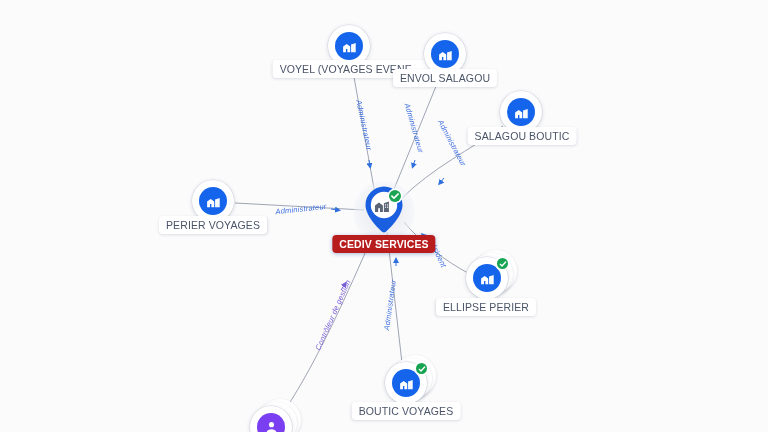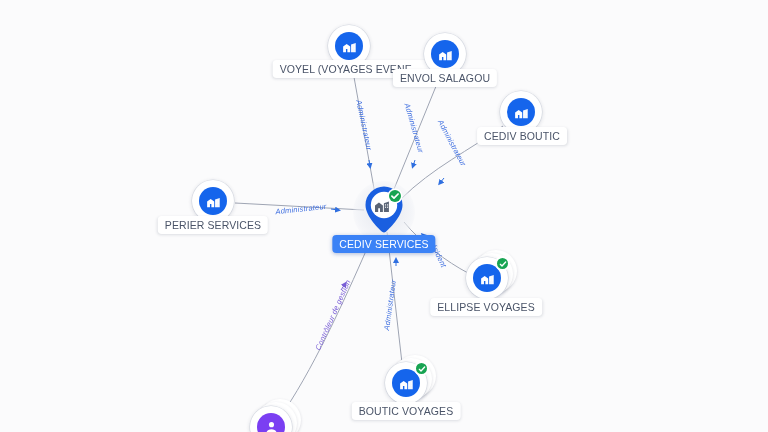--- a/index.html
+++ b/index.html
@@ -42,21 +42,21 @@
   
   .node-label{
     position:absolute;transform:translate(-50%,0);
     white-space:nowrap;
     background:#ffffff;color:#4a5468;
     font-size:10.5px;letter-spacing:.1px;
     padding:3px 7px;border-radius:4px;
     box-shadow:0 1px 3px rgba(30,40,70,.14);
   }
   .node-label.root{
-    background:#3b82f6;color:#ffffff;font-weight:400;
+    background:#b91c1c;color:#ffffff;font-weight:700;
     box-shadow:0 1px 4px rgba(20,60,150,.35);
   }
 
   
   .halo{
     position:absolute;transform:translate(-50%,-50%);
     width:62px;height:62px;border-radius:50%;
     background:radial-gradient(circle,rgba(225,228,236,.85) 0%,rgba(238,240,245,.55) 62%,rgba(250,250,252,0) 78%);
   }
   .pin{position:absolute;transform:translate(-50%,-50%);width:40px;height:50px;}
@@ -152,37 +152,37 @@
             <path d="M3 20v-8l5-3.6L13 12v8h-4v-4.6H7V20z"></path>
             <path d="M14.2 20V9.2l6.6-2.2V20z" opacity=".95"></path>
             <rect x="15.6" y="10.6" width="1.5" height="1.5"></rect>
             <rect x="18.3" y="10.6" width="1.5" height="1.5"></rect>
             <rect x="15.6" y="13.6" width="1.5" height="1.5"></rect>
             <rect x="18.3" y="13.6" width="1.5" height="1.5"></rect>
           </svg>
       </div>
     </div>
   </div>
-  <div class="node-label" style="left:522px;top:127px;">CEDIV BOUTIC</div>
+  <div class="node-label" style="left:522px;top:127px;">SALAGOU BOUTIC</div>
 
   <div class="node" style="left:213px;top:201px;">
     <div class="node-chip">
       <div class="node-disc">
         <svg width="17" height="17" viewBox="0 0 24 24" fill="#fff">
             <path d="M3 20v-8l5-3.6L13 12v8h-4v-4.6H7V20z"></path>
             <path d="M14.2 20V9.2l6.6-2.2V20z" opacity=".95"></path>
             <rect x="15.6" y="10.6" width="1.5" height="1.5"></rect>
             <rect x="18.3" y="10.6" width="1.5" height="1.5"></rect>
             <rect x="15.6" y="13.6" width="1.5" height="1.5"></rect>
             <rect x="18.3" y="13.6" width="1.5" height="1.5"></rect>
           </svg>
       </div>
     </div>
   </div>
-  <div class="node-label" style="left:213px;top:216px;">PERIER SERVICES</div>
+  <div class="node-label" style="left:213px;top:216px;">PERIER VOYAGES</div>
 
   <div class="node" style="left:487px;top:278px;">
     <div style="position:relative;width:42px;height:42px;">
       <div class="stack s2"></div>
       <div class="stack s1"></div>
       <div class="node-chip">
         <div class="node-disc">
           <svg width="17" height="17" viewBox="0 0 24 24" fill="#fff">
               <path d="M3 20v-8l5-3.6L13 12v8h-4v-4.6H7V20z"></path>
               <path d="M14.2 20V9.2l6.6-2.2V20z" opacity=".95"></path>
@@ -193,21 +193,21 @@
             </svg>
         </div>
         <div class="badge-check">
           <svg width="8" height="8" viewBox="0 0 24 24" fill="none" stroke="#fff" stroke-width="4" stroke-linecap="round" stroke-linejoin="round">
               <path d="M4 13l5 5L20 6"></path>
             </svg>
         </div>
       </div>
     </div>
   </div>
-  <div class="node-label" style="left:486px;top:298px;">ELLIPSE VOYAGES</div>
+  <div class="node-label" style="left:486px;top:298px;">ELLIPSE PERIER</div>
 
   <div class="node" style="left:406px;top:383px;">
     <div style="position:relative;width:42px;height:42px;">
       <div class="stack s2"></div>
       <div class="stack s1"></div>
       <div class="node-chip">
         <div class="node-disc">
           <svg width="17" height="17" viewBox="0 0 24 24" fill="#fff">
               <path d="M3 20v-8l5-3.6L13 12v8h-4v-4.6H7V20z"></path>
               <path d="M14.2 20V9.2l6.6-2.2V20z" opacity=".95"></path>

